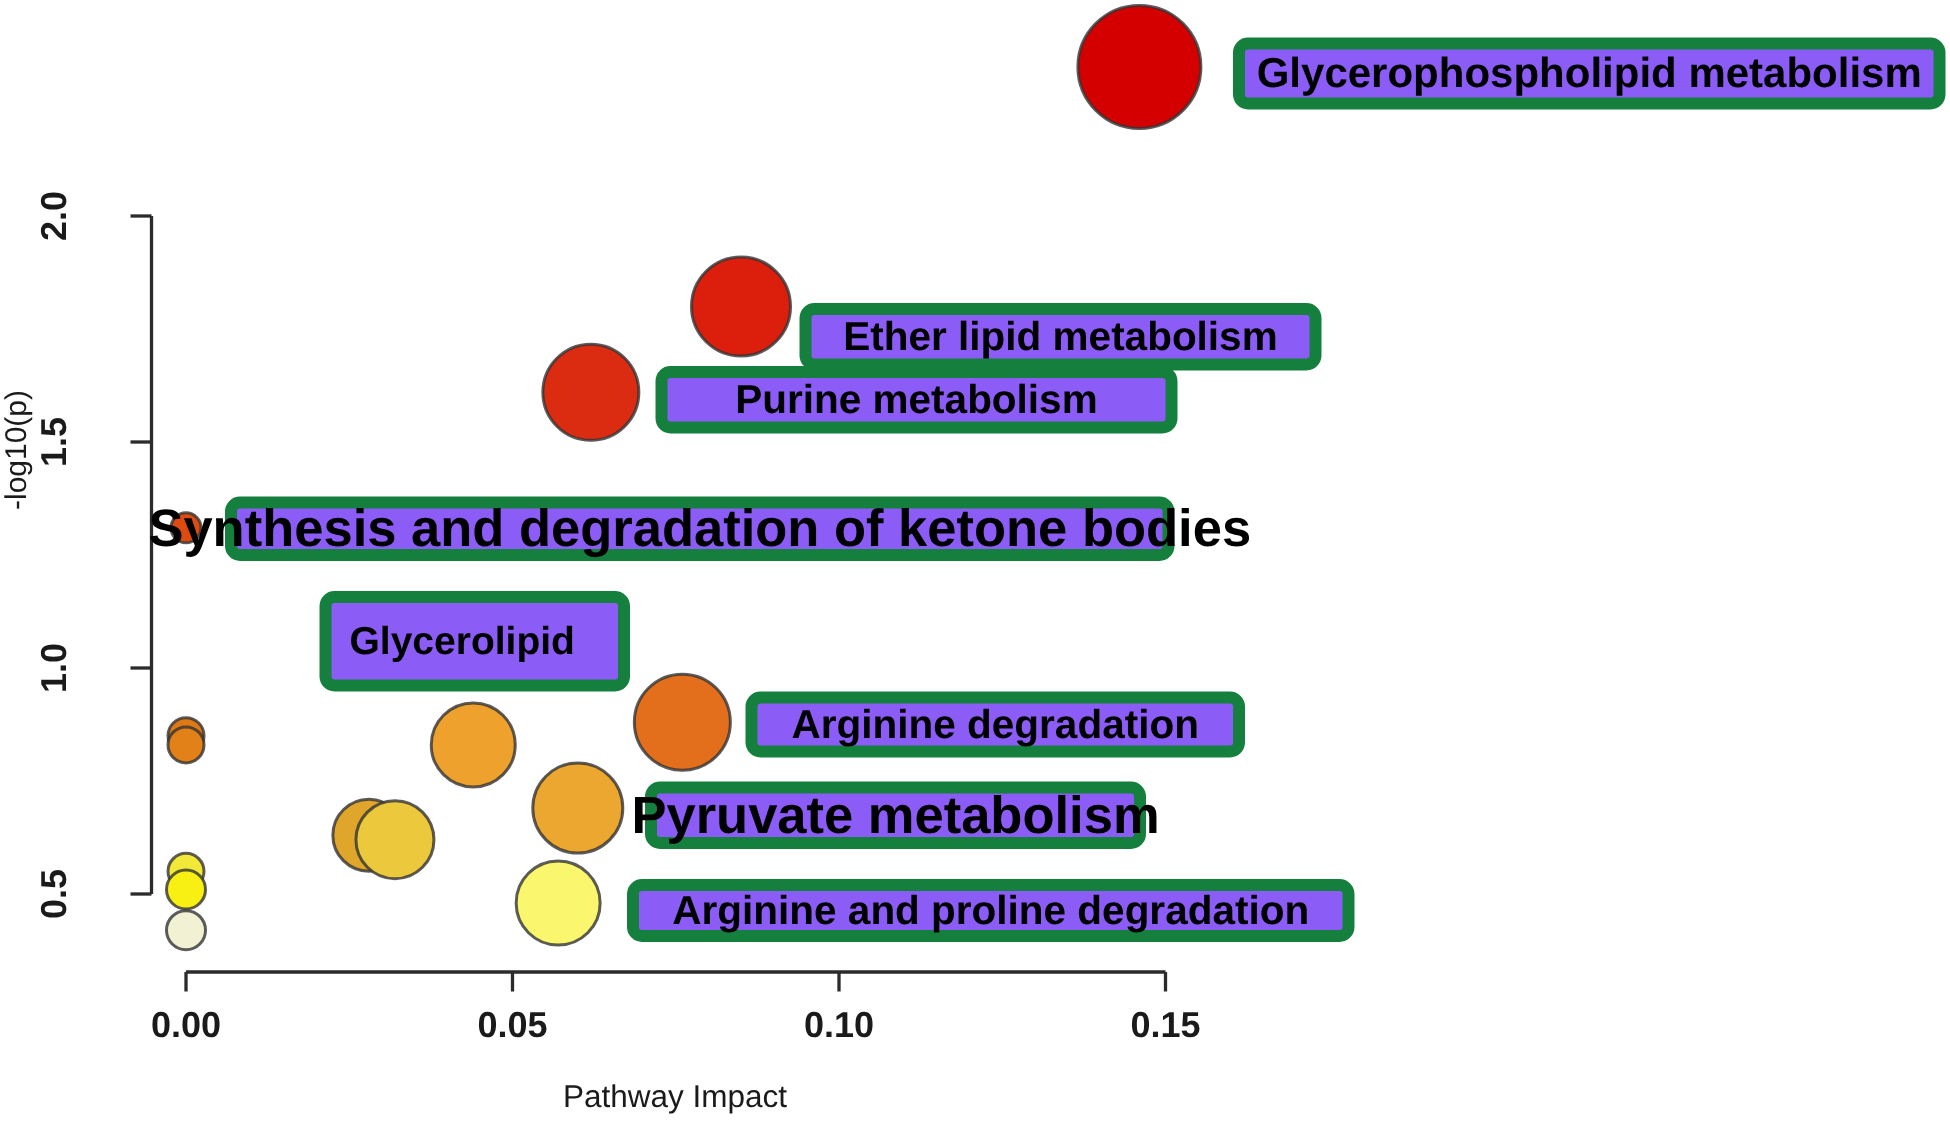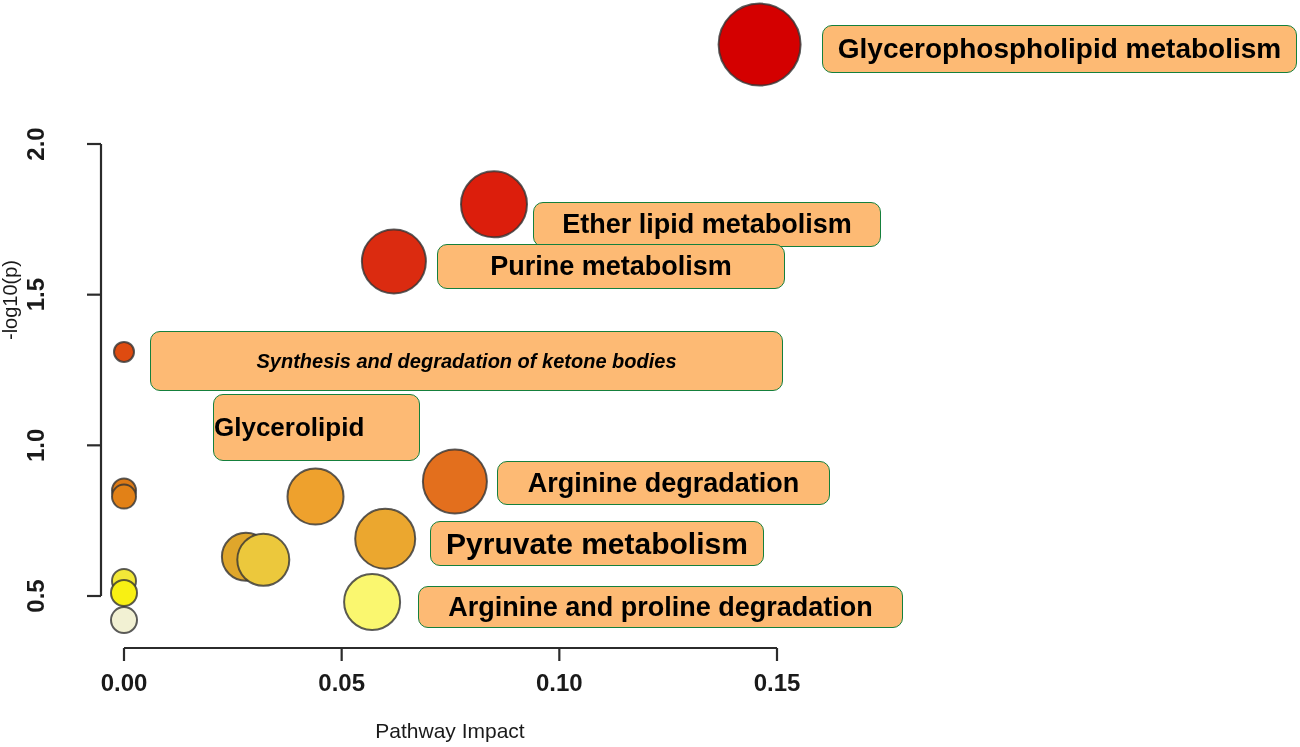--- a/index.html
+++ b/index.html
@@ -7,33 +7,33 @@
     position:relative;
     width:1300px;height:747px;
     background:#ffffff;
     font-family:"Liberation Sans", sans-serif;
     overflow:hidden;
   }
   svg{position:absolute;left:0;top:0;}
   .callout{
     position:absolute;
     box-sizing:border-box;
-    background:#fdba74;
-    border:1px solid #15803d;
+    background:#8b5cf6;
+    border:8px solid #15803d;
     border-radius:10px;
     display:flex;
     flex-direction:column;
     justify-content:center;
     align-items:center;
     font-weight:700;
     color:#000000;
     line-height:1.12;
     white-space:nowrap;
   }
-  .callout.align-left{align-items:flex-start;padding-left:0;text-align:center;}
+  .callout.align-left{align-items:flex-start;padding-left:12px;text-align:center;}
   .axis-text{fill:#1a1a1a;}
 </style>
 </head>
 <body>
 
 <div class="stage">
   <svg id="plot" width="1300" height="747" viewBox="0 0 1300 747">
     <g id="axes">
         <line x1="124" y1="648" x2="777" y2="648" stroke="#2b2b2b" stroke-width="2.2"></line>
         <line x1="101" y1="144" x2="101" y2="596" stroke="#2b2b2b" stroke-width="2.2"></line>
@@ -77,29 +77,29 @@
   <div id="labels">
       <div class="callout" style="left: 822px; top: 25px; width: 475px; height: 48px; font-size: 28px;">
         <span>Glycerophospholipid metabolism</span>
       </div>
       <div class="callout" style="left: 533px; top: 182px; width: 348px; height: 45px; font-size: 27px; margin-top: 20px;">
         <span>Ether lipid metabolism</span>
       </div>
       <div class="callout" style="left: 437px; top: 244px; width: 348px; height: 45px; font-size: 27px;">
         <span>Purine metabolism</span>
       </div>
-      <div class="callout" style="left: 150px; top: 331px; width: 633px; height: 60px; font-size: 20px; font-style: italic;">
+      <div class="callout" style="left: 150px; top: 331px; width: 633px; height: 43px; font-size: 35px;">
         <span>Synthesis and degradation of ketone bodies</span>
       </div>
       <div class="callout" style="left: 497px; top: 461px; width: 333px; height: 44px; font-size: 27px;">
         <span>Arginine degradation</span>
       </div>
       <div class="callout align-left" style="left: 213px; top: 394px; width: 207px; height: 67px; font-size: 26px;">
         <span>Glycerolipid</span>
       </div>
-      <div class="callout" style="left: 430px; top: 521px; width: 334px; height: 45px; font-size: 30px;">
+      <div class="callout" style="left: 430px; top: 521px; width: 334px; height: 45px; font-size: 35px;">
         <span>Pyruvate metabolism</span>
       </div>
       <div class="callout" style="left: 418px; top: 586px; width: 485px; height: 42px; font-size: 27px;">
         <span>Arginine and proline degradation</span>
       </div>
     </div>
 </div>
 
 </body></html>

